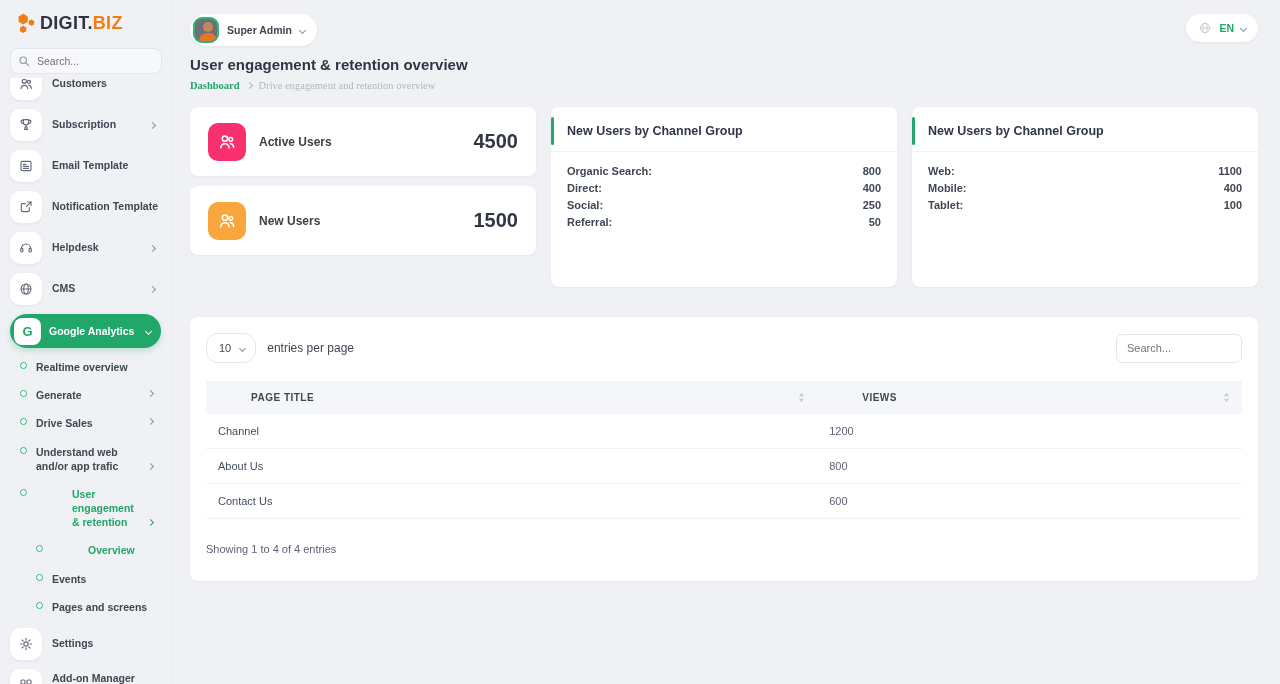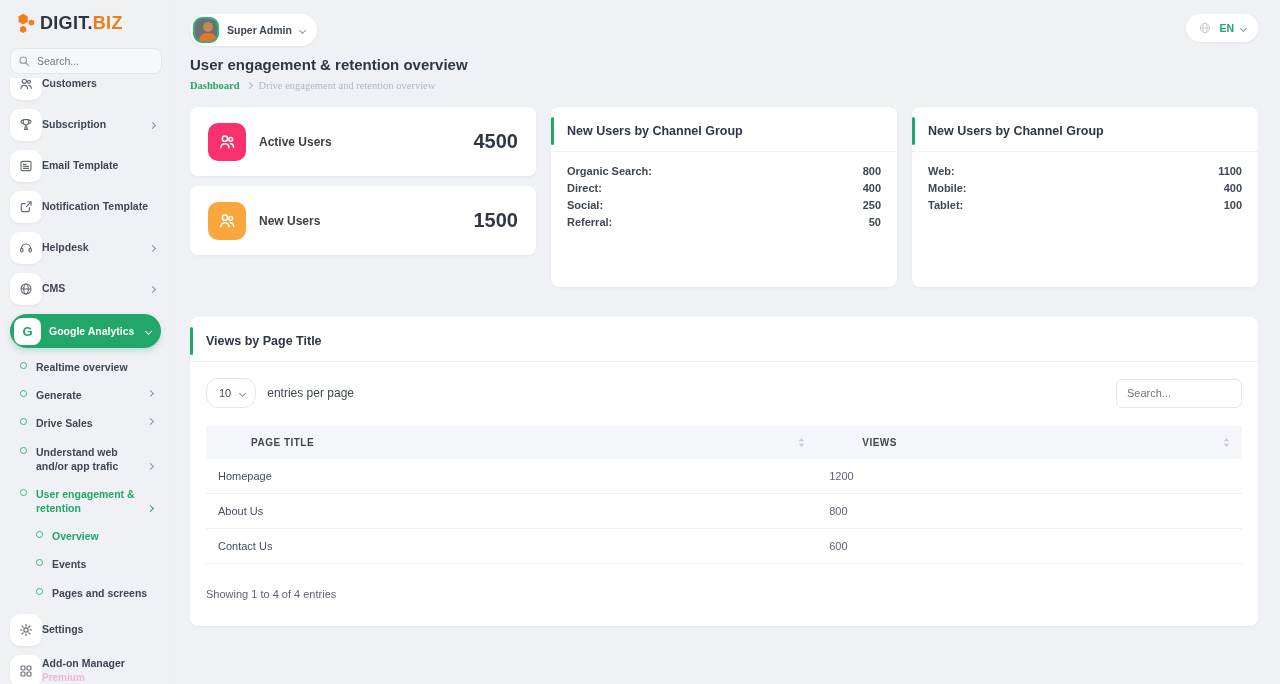--- a/index.html
+++ b/index.html
@@ -21,21 +21,21 @@
   .logo-text { font-size:18px; font-weight:bold; letter-spacing:.3px; color:#2e3440; white-space:nowrap; }
   .logo-text .accent { color:#f07d17; }
   .side-search { margin:6px 10px 4px 10px; position:relative; }
   .side-search input {
     width:152px; height:26px; border:1px solid #e4e6ec; border-radius:8px;
     background:#f7f8fa; padding:0 8px 0 26px; font-size:10.5px; color:#6d7684;
     font-family:"Liberation Sans", sans-serif; outline:none;
   }
   .side-search .mag { position:absolute; left:8px; top:7px; }
   .nav-scroll { overflow:hidden; flex:1; padding:6px 10px 0 10px; }
-  .nav-item { display:flex; align-items:center; margin-bottom:9px; cursor:pointer; }
+  .nav-item { display:flex; align-items:center; gap:10px; margin-bottom:9px; cursor:pointer; }
   .nav-item.cut { margin-top:-16px; }
   .icon-chip {
     width:32px; height:32px; border-radius:10px; background:#fff;
     box-shadow:0 1px 3px rgba(60,70,90,.08);
     display:flex; align-items:center; justify-content:center; flex:0 0 32px;
   }
   .nav-label { font-size:10.5px; font-weight:bold; color:#3f4752; flex:1; line-height:1.25; }
   .chev { width:5px; height:5px; border-right:1.6px solid #8a91a0; border-bottom:1.6px solid #8a91a0; display:inline-block; }
   .chev.right { transform:rotate(-45deg); }
   .chev.down  { transform:rotate(45deg); }
@@ -48,21 +48,21 @@
     background:#22a76a; border-radius:18px; height:34px; padding:0 10px 0 4px;
     margin:2px 0 12px 0; box-shadow:0 3px 6px rgba(34,167,106,.25); cursor:pointer;
   }
   .ga-chip { width:27px; height:27px; border-radius:8px; background:#fff; display:flex; align-items:center; justify-content:center;
              font-weight:bold; font-size:13px; color:#22a76a; }
   .ga-label { color:#fff; font-size:10.5px; font-weight:bold; flex:1; }
   
   .sub-item { display:flex; align-items:flex-start; gap:9px; margin:0 0 14px 10px; cursor:pointer; }
   .bullet { width:7px; height:7px; border:1.5px solid #2bb673; border-radius:50%; margin-top:2px; flex:0 0 7px; background:#fff; }
   .sub-label { font-size:10.5px; font-weight:bold; color:#3f4752; flex:1; line-height:1.35; }
-  .sub-item.active .sub-label { color:#22a76a; }
+  .sub-item.active .sub-label { color:#22a76a;margin-left:36px; }
   .sub-item .chev { margin-top:3px; margin-right:8px; }
   .sub2 { margin-left:26px; }
   .premium { font-size:10px; font-weight:bold; color:#eab8d8; margin-top:1px; }
   
   .main { flex:1; padding:0 22px 0 18px; display:flex; flex-direction:column; }
   .topbar { display:flex; align-items:flex-start; justify-content:space-between; padding-top:14px; }
   .user-pill { display:flex; align-items:center; gap:8px; background:#fff; border-radius:20px; padding:3px 12px 3px 3px;
                box-shadow:0 1px 3px rgba(60,70,90,.07); cursor:pointer; }
   .avatar { width:26px; height:26px; border-radius:9px; border:2px solid #2bb673; background:#6b6f76; position:relative; overflow:hidden; }
   .avatar::before { content:""; position:absolute; left:8px; top:3px; width:10px; height:10px; border-radius:50%; background:#c08a5a; }
@@ -381,23 +381,20 @@
         </div>
         <div class="ch-row">
           <span class="ch-label">Tablet:</span>
           <span class="ch-value">100</span>
         </div>
       </div>
     </div>
   </div>
 
   <div class="card table-card">
-    <div class="card-head">
-      <span class="card-title">Views by Page Title</span>
-    </div>
 
     <div class="tc-controls">
       <div class="page-size">
         <span>10</span>
         <span class="chev down"></span>
       </div>
       <span class="entries-label">entries per page</span>
       <span class="tbl-search">
         <input type="text" placeholder="Search..." style="">
       </span>
@@ -425,21 +422,21 @@
                     <path d="M4 .5l3 4H1z" fill="#c9ccd6"></path>
                     <path d="M4 11.5l-3-4h6z" fill="#c9ccd6"></path>
                   </svg>
               </span>
             </span>
           </th>
         </tr>
       </thead>
       <tbody>
         <tr>
-          <td>Homepage</td>
+          <td>Channel</td>
           <td class="views-val">1200</td>
         </tr>
         <tr>
           <td>About Us</td>
           <td class="views-val">800</td>
         </tr>
         <tr>
           <td>Contact Us</td>
           <td class="views-val">600</td>
         </tr>

